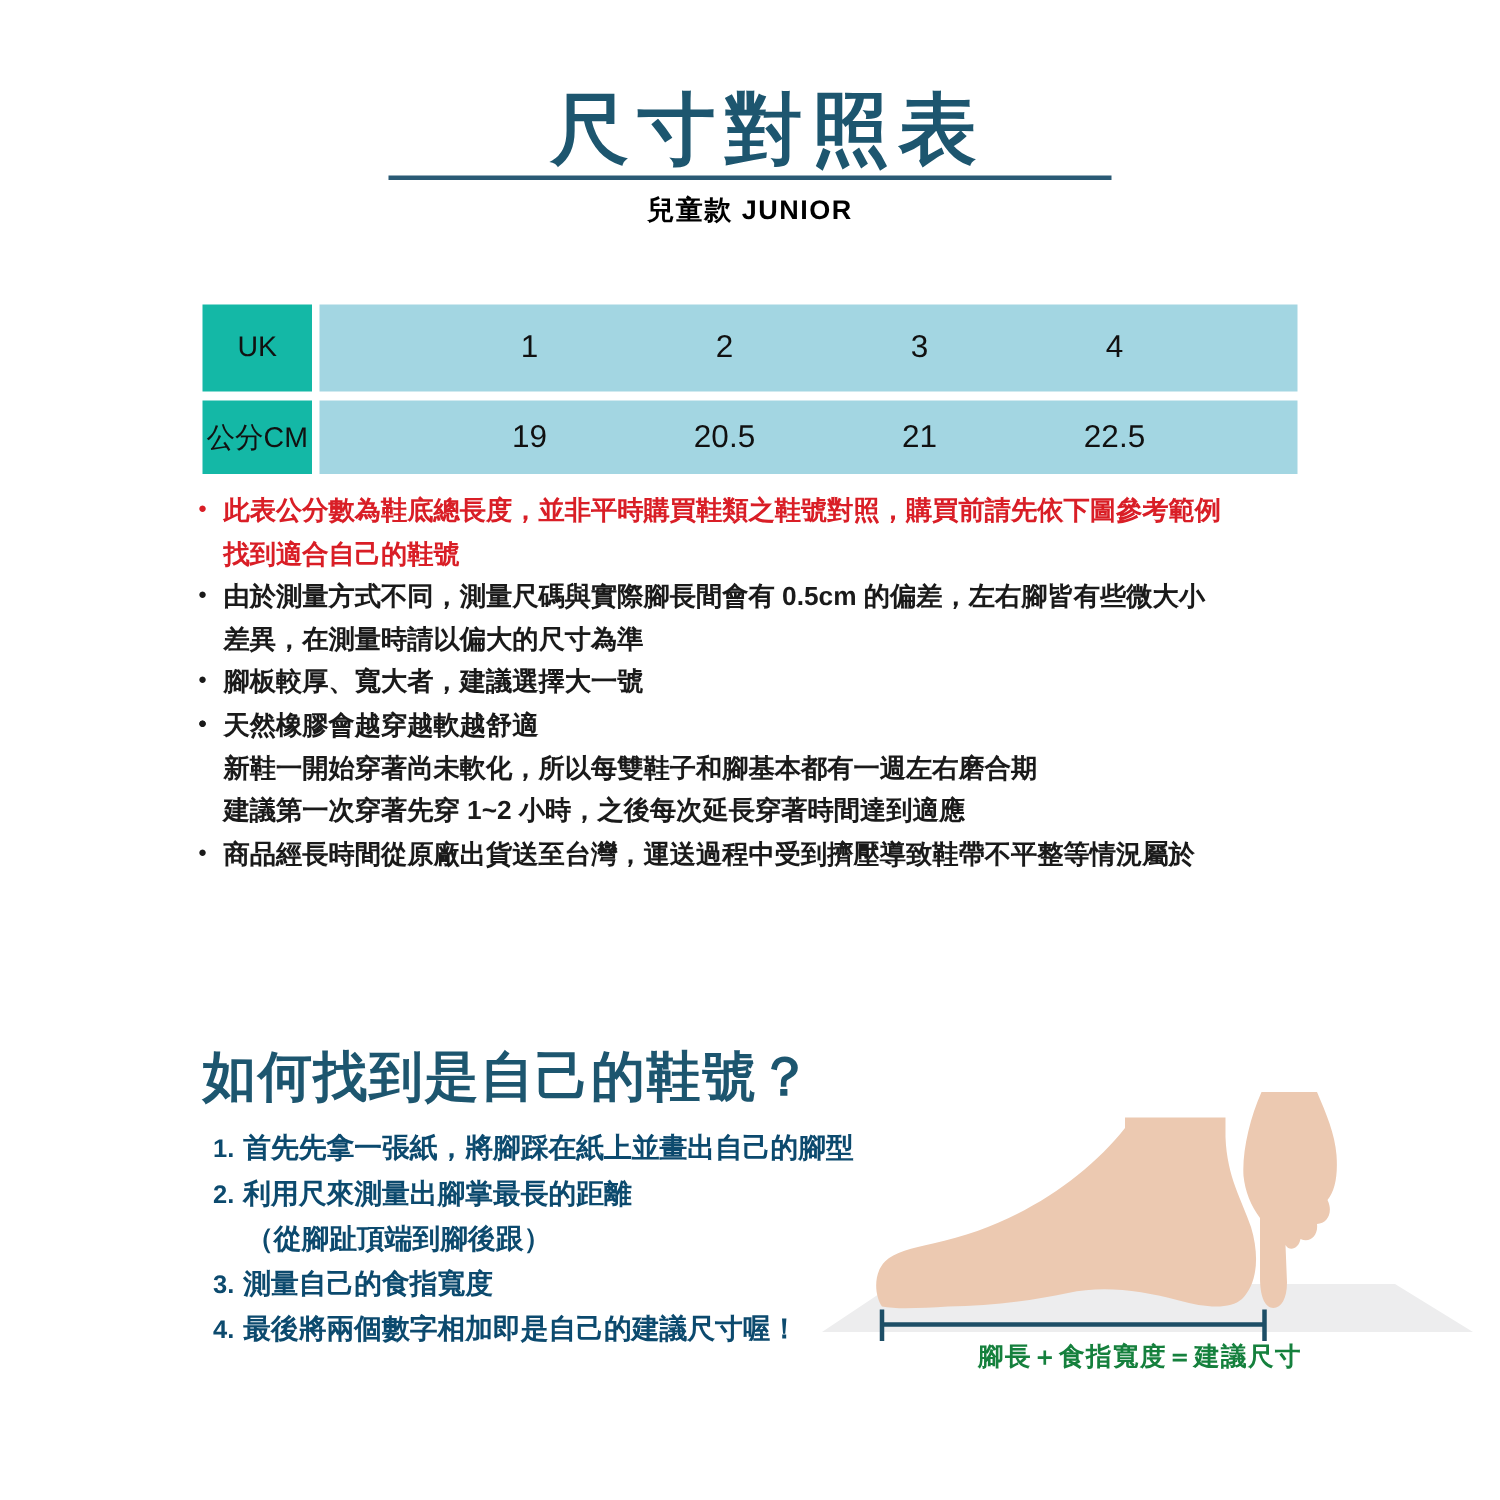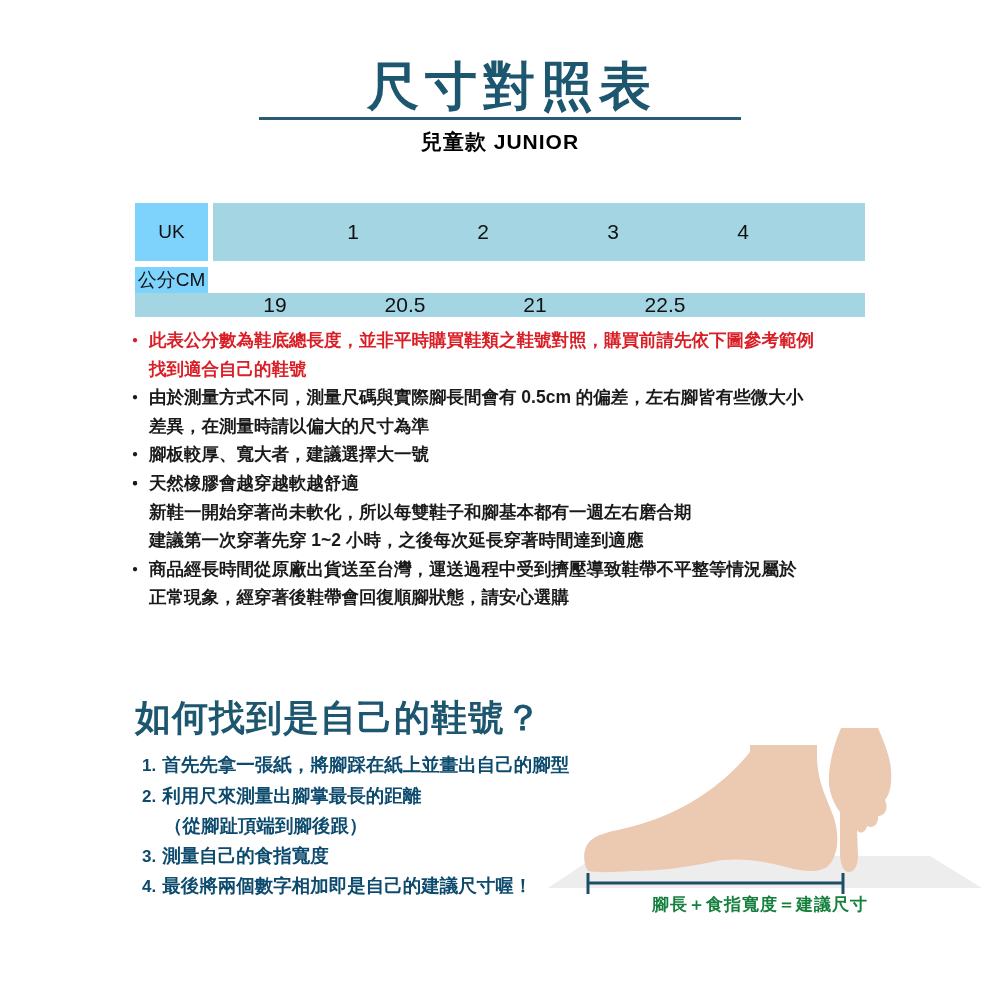--- a/index.html
+++ b/index.html
@@ -13,30 +13,30 @@
     position:absolute; top:52px; left:0; width:1000px; margin:0;
     text-align:center; font-size:52px; font-weight:700;
     color:#1d566f; letter-spacing:6px;padding-left:24px;
   }
   .title-underline {
     position:absolute; top:117px; left:259px; width:482px; height:3px;
     background:#2a5a75;
   }
   .subtitle {
     position:absolute; top:128px; left:0; width:1000px; margin:0;
-    text-align:center; font-size:21px; font-weight:600; color:#000;
+    text-align:center; font-size:18px; font-weight:600; color:#000;
     letter-spacing:1px;
   }
   
   .size-table { position:absolute; top:203px; left:135px; width:730px; }
   .trow { display:flex; margin-bottom:6px; }
   .trow:nth-child(1) { height:58px; }
-  .trow:nth-child(2) { height:49px;flex-direction:column; }
+  .trow:nth-child(2) { height:49px; }
   .th {
-    width:73px; margin-right:5px; background:#7dd3fc;
+    width:73px; margin-right:5px; background:#14b8a6;
     display:flex; align-items:center; justify-content:center;
     font-size:19px; font-weight:500; color:#111; flex-shrink:0;
   }
   .tdata {
     flex:1; background:#a3d6e2; display:flex; align-items:center;
     padding-left:75px;
   }
   .tval { width:130px; text-align:center; font-size:21px; color:#111; }
   
   .notes {
@@ -100,21 +100,20 @@
       <div class="note-line note-red"><span class="dot">●</span><span class="note-text">此表公分數為鞋底總長度，並非平時購買鞋類之鞋號對照，購買前請先依下圖參考範例</span></div>
       <div class="note-line note-red"><span class="note-text">找到適合自己的鞋號</span></div>
       <div class="note-line"><span class="dot">●</span><span class="note-text">由於測量方式不同，測量尺碼與實際腳長間會有 0.5cm 的偏差，左右腳皆有些微大小</span></div>
       <div class="note-line"><span class="note-text">差異，在測量時請以偏大的尺寸為準</span></div>
       <div class="note-line"><span class="dot">●</span><span class="note-text">腳板較厚、寬大者，建議選擇大一號</span></div>
       <div class="note-line"><span class="dot">●</span></div>
       <div class="note-line"><span class="dot">●</span><span class="note-text">天然橡膠會越穿越軟越舒適</span></div>
       <div class="note-line"><span class="note-text">新鞋一開始穿著尚未軟化，所以每雙鞋子和腳基本都有一週左右磨合期</span></div>
       <div class="note-line"><span class="note-text">建議第一次穿著先穿 1~2 小時，之後每次延長穿著時間達到適應</span></div>
       <div class="note-line"><span class="dot">●</span><span class="note-text">商品經長時間從原廠出貨送至台灣，運送過程中受到擠壓導致鞋帶不平整等情況屬於</span></div>
-      <div class="note-line"><span class="note-text">正常現象，經穿著後鞋帶會回復順腳狀態，請安心選購</span></div>
     </div>
 
   <h3 class="guide-heading">如何找到是自己的鞋號？</h3>
   <div class="steps" id="steps">
       <div class="step-line"><span class="step-num">1.</span><span class="step-text">首先先拿一張紙，將腳踩在紙上並畫出自己的腳型</span></div>
       <div class="step-line"><span class="step-num">2.</span><span class="step-text">利用尺來測量出腳掌最長的距離</span></div>
       <div class="step-line cont"><span class="step-text">（從腳趾頂端到腳後跟）</span></div>
       <div class="step-line"><span class="step-num">3.</span><span class="step-text">測量自己的食指寬度</span></div>
       <div class="step-line"><span class="step-num">4.</span><span class="step-text">最後將兩個數字相加即是自己的建議尺寸喔！</span></div>
     </div>

